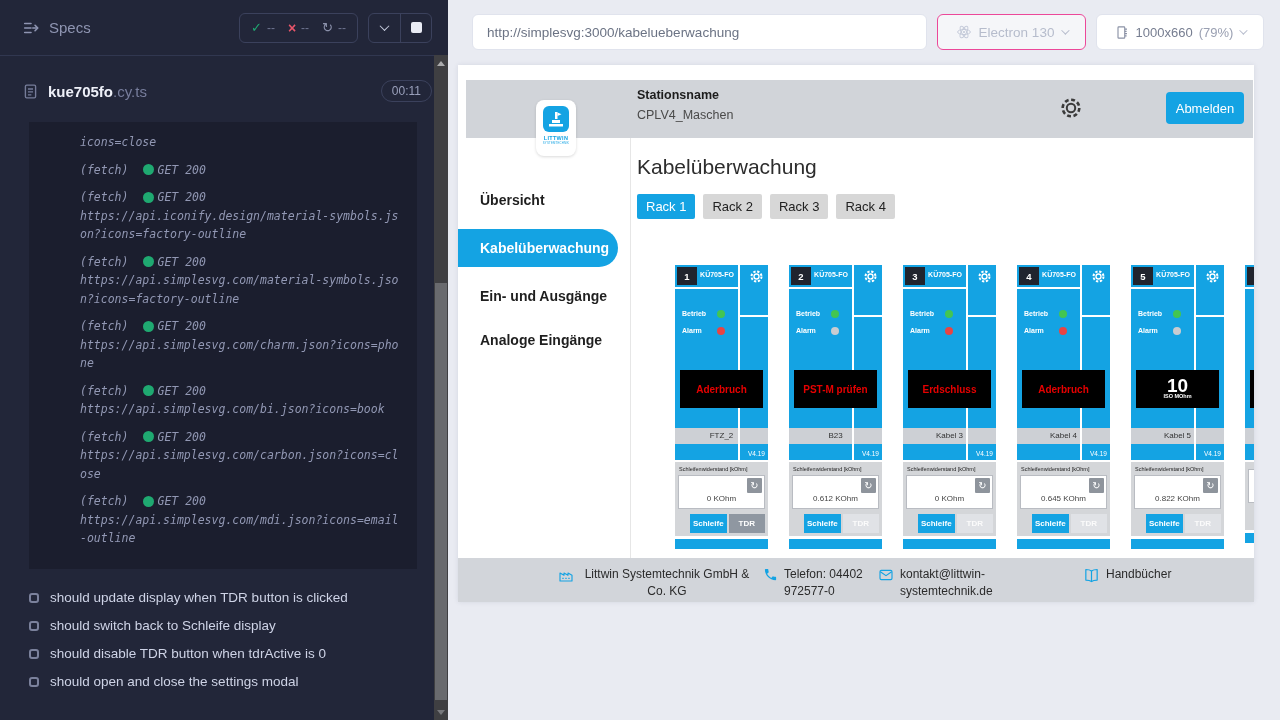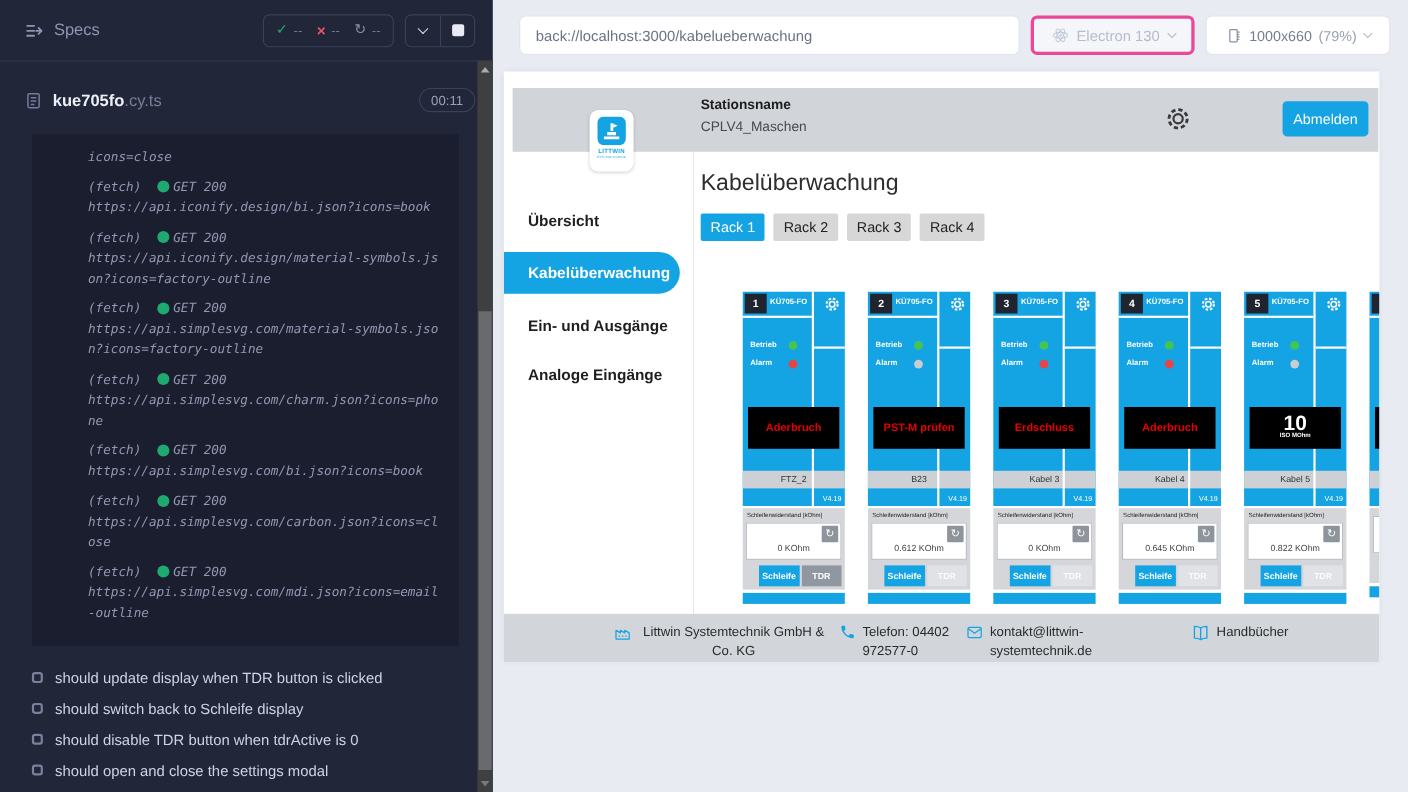--- a/index.html
+++ b/index.html
@@ -40,21 +40,21 @@
   
   .vsb { position:absolute; left:434px; top:55px; width:14px; bottom:0; background:#3f3f42; }
   .vsb-thumb { position:absolute; left:1px; width:12px; top:228px; height:417px; background:#696a6e; }
   .tri-up { position:absolute; top:6px; left:3px; width:0; height:0; border-left:4px solid transparent; border-right:4px solid transparent; border-bottom:5px solid #ababad; }
   .tri-down { position:absolute; bottom:5px; left:3px; width:0; height:0; border-left:4px solid transparent; border-right:4px solid transparent; border-top:5px solid #77787c; }
 
   
   .right { position:absolute; left:448px; top:0; width:832px; height:720px; }
   .url-box { position:absolute; left:24px; top:14px; width:455px; height:36px; background:#fff; border:1px solid #e0e3ed; border-radius:6px;
              display:flex; align-items:center; padding:0 14px; color:#6b7384; font-size:13.5px; }
-  .browser-box { position:absolute; left:489px; top:14px; width:149px; height:36px; border:3px solid #ec4899; border-radius:6px;
+  .browser-box { position:absolute; left:489px; top:14px; width:149px; height:36px; border:1px solid #ec4899; border-radius:6px;
              background:rgba(255,255,255,.55); display:flex; align-items:center; justify-content:center; gap:7px; color:#b6bccc; font-size:13.5px; }
   .size-box { position:absolute; left:648px; top:14px; width:168px; height:36px; background:#fff; border:1px solid #e0e3ed; border-radius:6px;
              display:flex; align-items:center; justify-content:center; gap:6px; color:#767d90; font-size:13px; }
   .size-zoom { color:#9aa0b2; }
   .chev-sm { width:6px; height:6px; border-right:1.4px solid #b6bccc; border-bottom:1.4px solid #b6bccc; transform:rotate(45deg) translateY(-2px); }
 
   
   .aut { position:absolute; left:10px; top:65px; width:796px; height:537px; background:#fff; overflow:hidden; box-shadow:0 0 5px rgba(40,50,80,.10); }
   .app-header { position:absolute; left:8px; top:15px; width:787px; height:58px; background:#d1d4d9; }
   .logo-card { position:absolute; left:78px; top:35px; width:40px; height:56px; background:#fff; border-radius:8px; z-index:5;
@@ -169,21 +169,20 @@
 
   <div class="log-block">
     <div class="log-cont">icons=close</div>
 
     <div class="log-entry">
       <div class="entry-head">
           <span class="entry-prefix">(fetch)</span>
           <span class="entry-dot"></span>
           <span>GET 200</span>
         </div>
-      <div class="entry-url">https://api.iconify.design/bi.json?icons=book</div>
     </div>
     <div class="log-entry">
       <div class="entry-head">
           <span class="entry-prefix">(fetch)</span>
           <span class="entry-dot"></span>
           <span>GET 200</span>
         </div>
       <div class="entry-url">https://api.iconify.design/material-symbols.json?icons=factory-outline</div>
     </div>
     <div class="log-entry">
@@ -249,21 +248,21 @@
 
   <div class="vsb">
     <span class="tri-up"></span>
     <span class="vsb-thumb"></span>
     <span class="tri-down"></span>
   </div>
 </div>
 
 <div class="right">
   <div class="url-box">
-      <span>back://localhost:3000/kabelueberwachung</span>
+      <span>http://simplesvg:3000/kabelueberwachung</span>
     </div>
 
   <div class="browser-box">
     <svg width="16" height="16" viewBox="0 0 20 20" fill="none" stroke="#c4cad9" stroke-width="1.2">
         <ellipse cx="10" cy="10" rx="8" ry="3.2"></ellipse>
         <ellipse cx="10" cy="10" rx="8" ry="3.2" transform="rotate(60 10 10)"></ellipse>
         <ellipse cx="10" cy="10" rx="8" ry="3.2" transform="rotate(120 10 10)"></ellipse>
         <circle cx="10" cy="10" r="1.4" fill="#c4cad9" stroke="none"></circle>
       </svg>
     <span>Electron 130</span>

